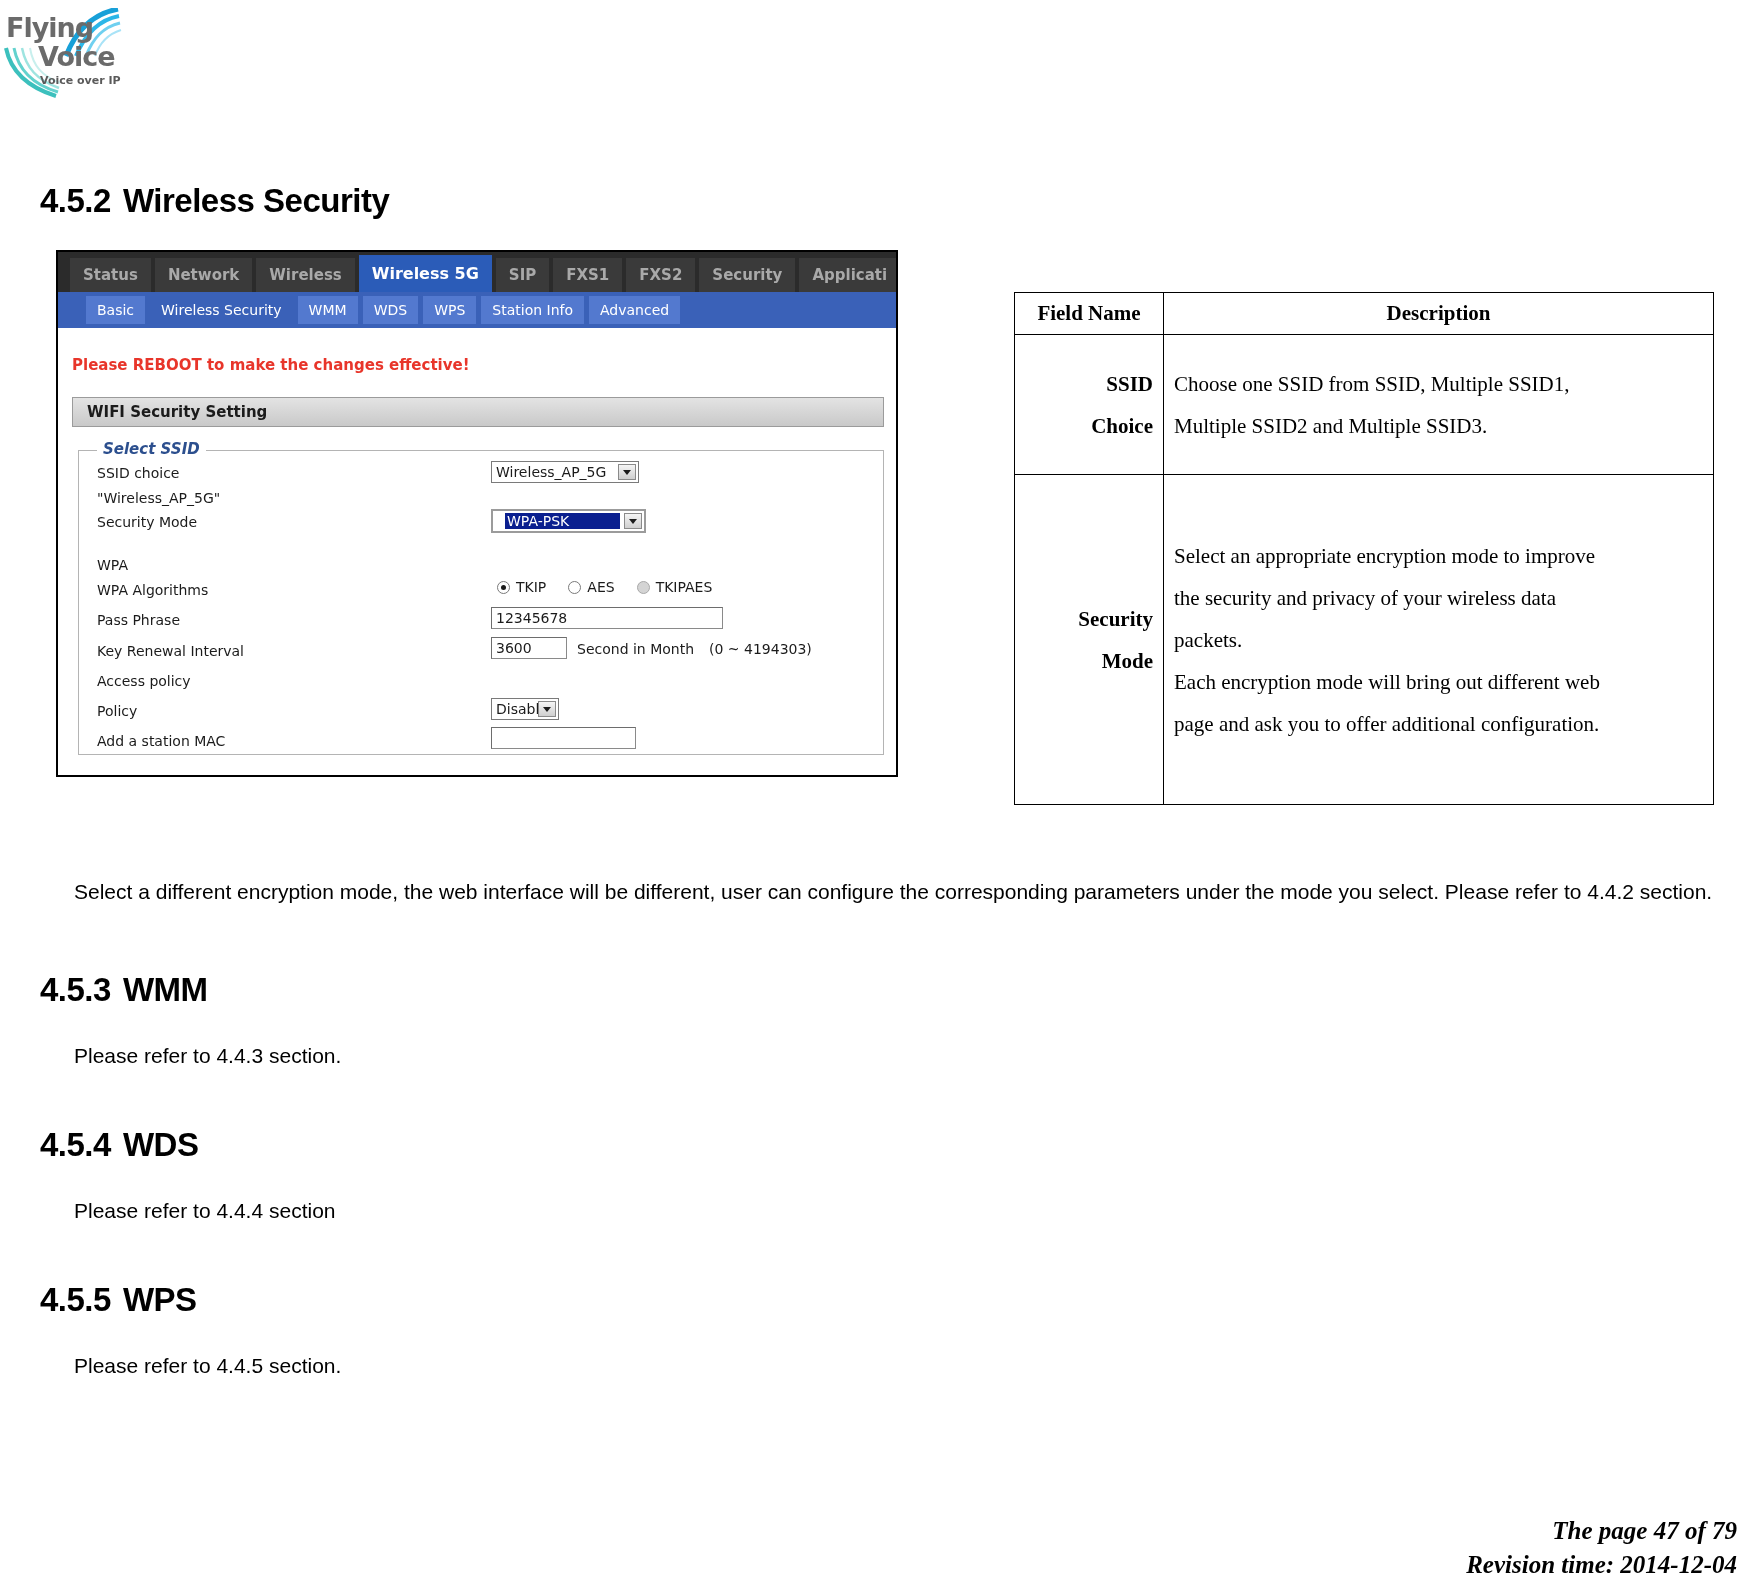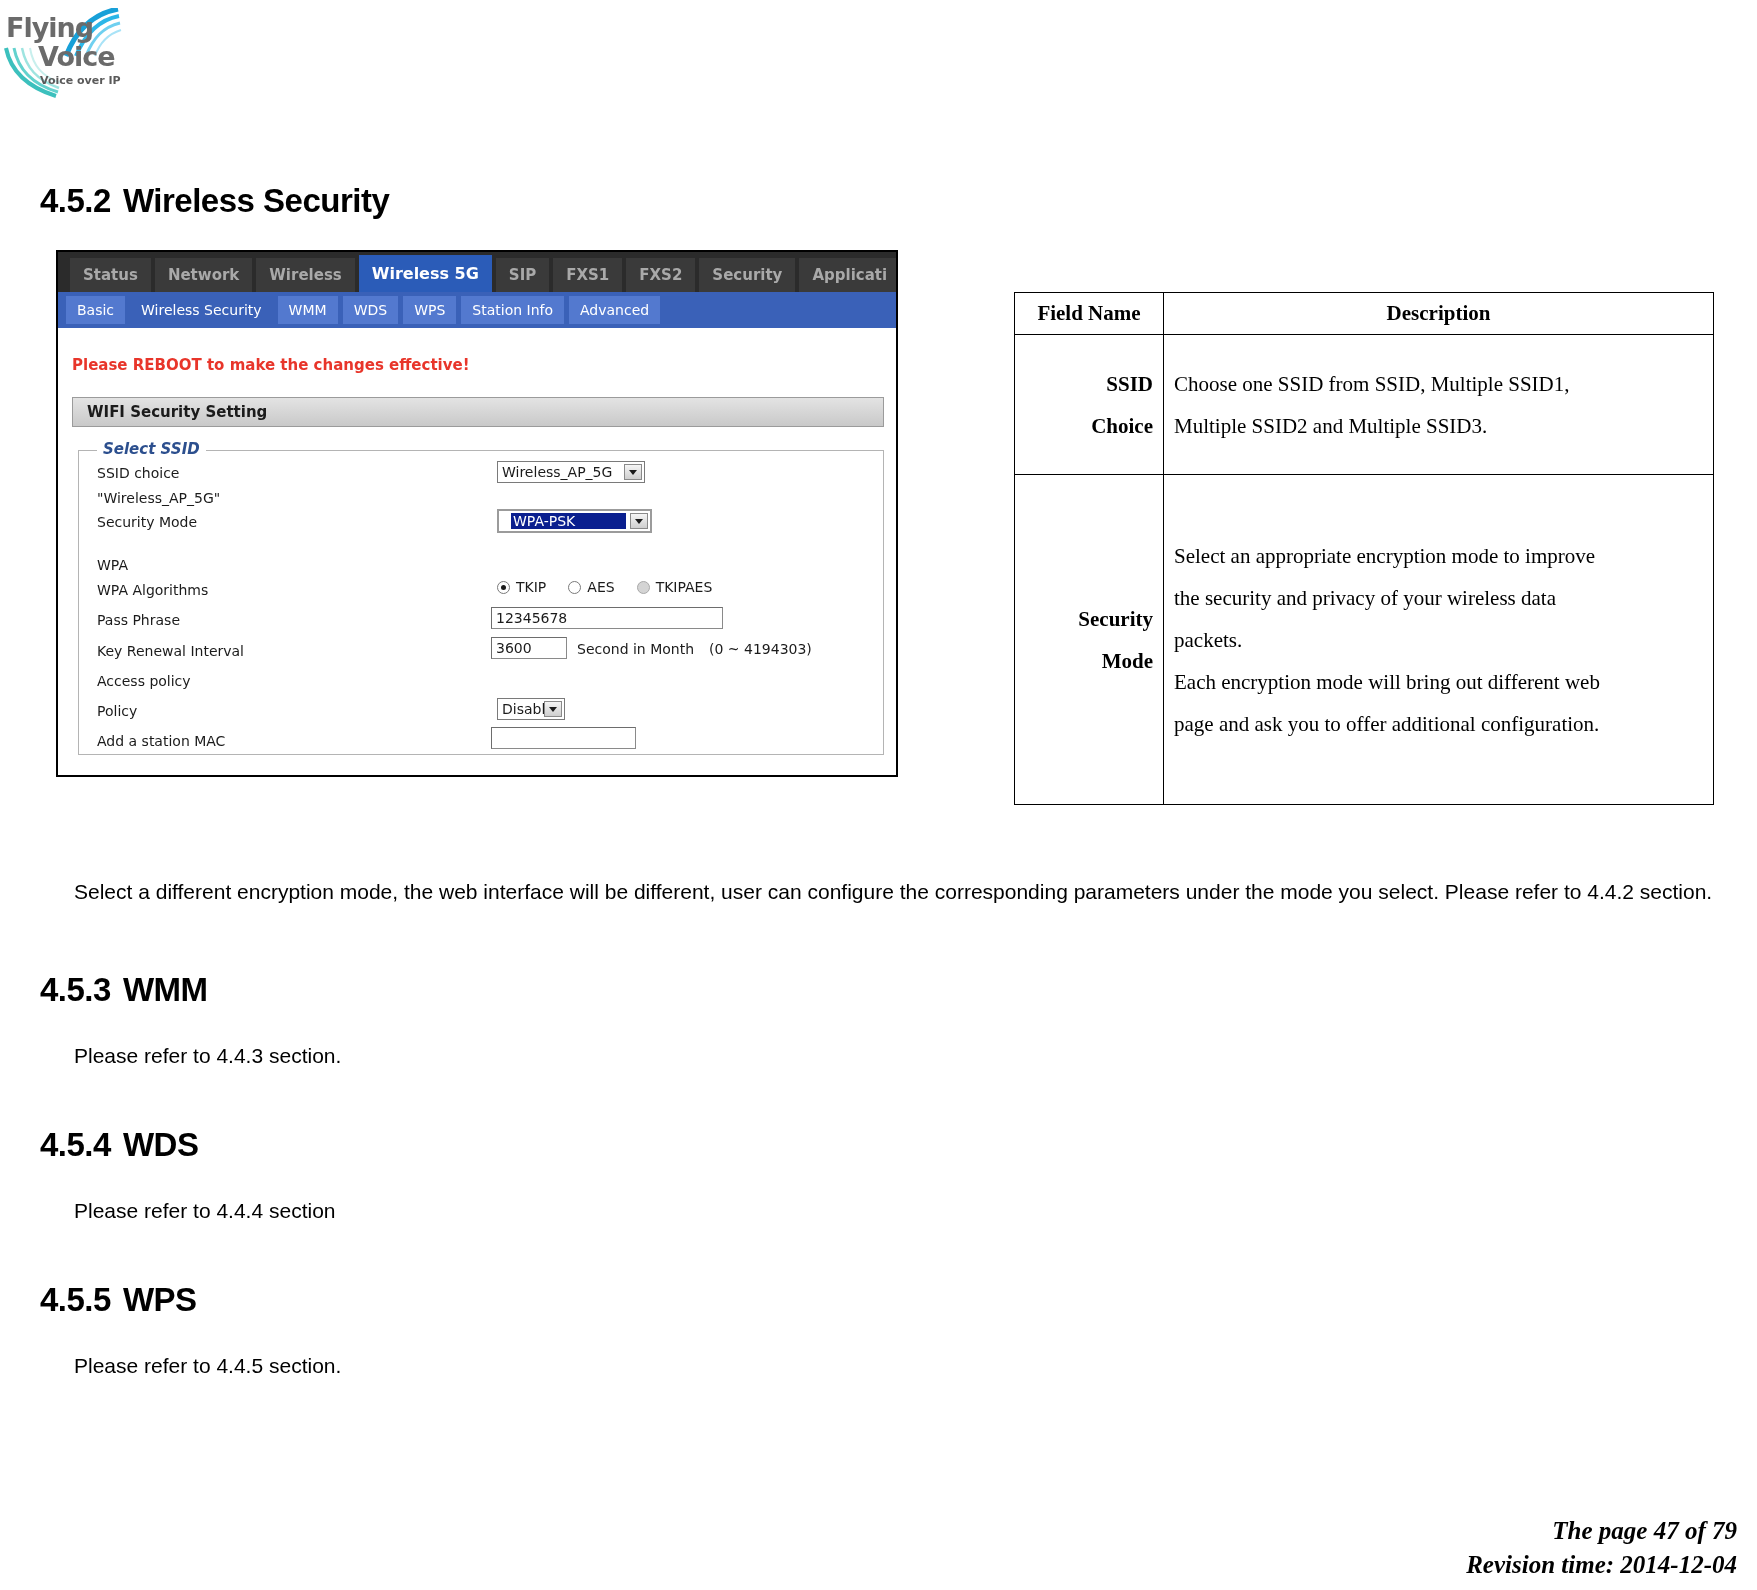--- a/index.html
+++ b/index.html
@@ -125,21 +125,21 @@
     height: 37px;
     line-height: 37px;
     font-size: 16px;
   }
   .subtabbar {
     position: relative;
     height: 36px;
     background: #3a61b8;
     display: flex;
     align-items: center;
-    padding-left: 8px;
+    padding-left: 28px;
     box-sizing: border-box;
   }
   .subtab {
     height: 28px;
     line-height: 28px;
     padding: 0 11px;
     margin-right: 5px;
     color: #ffffff;
     background: #5379cf;
     font-size: 14px;
@@ -208,21 +208,20 @@
     font-size: 14px;
     height: 22px;
     border: 1px solid #7a7a7a;
     background: #ffffff;
     box-sizing: border-box;
     display: inline-flex;
     align-items: center;
     position: relative;
     padding: 0 24px 0 4px;
     color: #1b1b1b;
-    margin-left: 6px;
   }
   .fake-select .arrow-box {
     position: absolute;
     right: 2px;
     top: 2px;
     bottom: 2px;
     width: 18px;
     background: linear-gradient(to bottom,#f5f5f5,#cfcfcf);
     border: 1px solid #8a8a8a;
     box-sizing: border-box;

